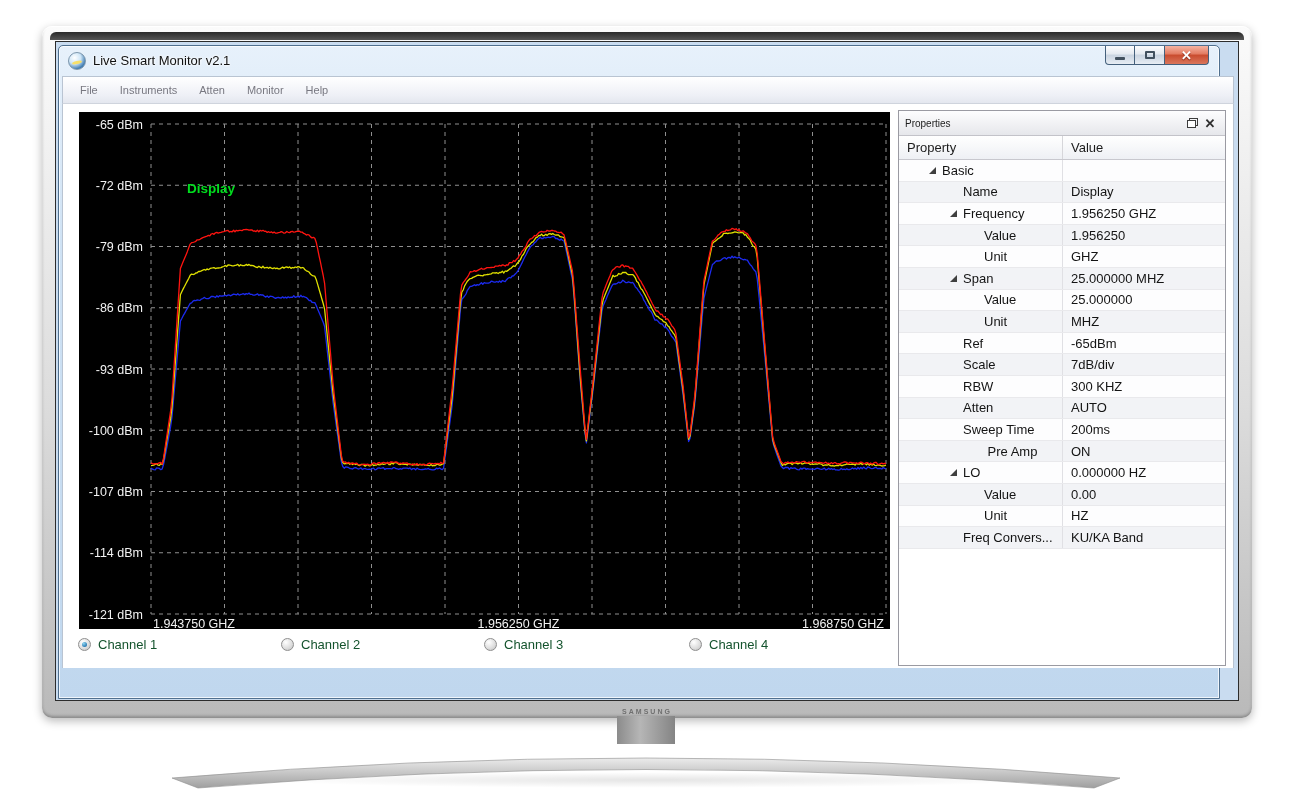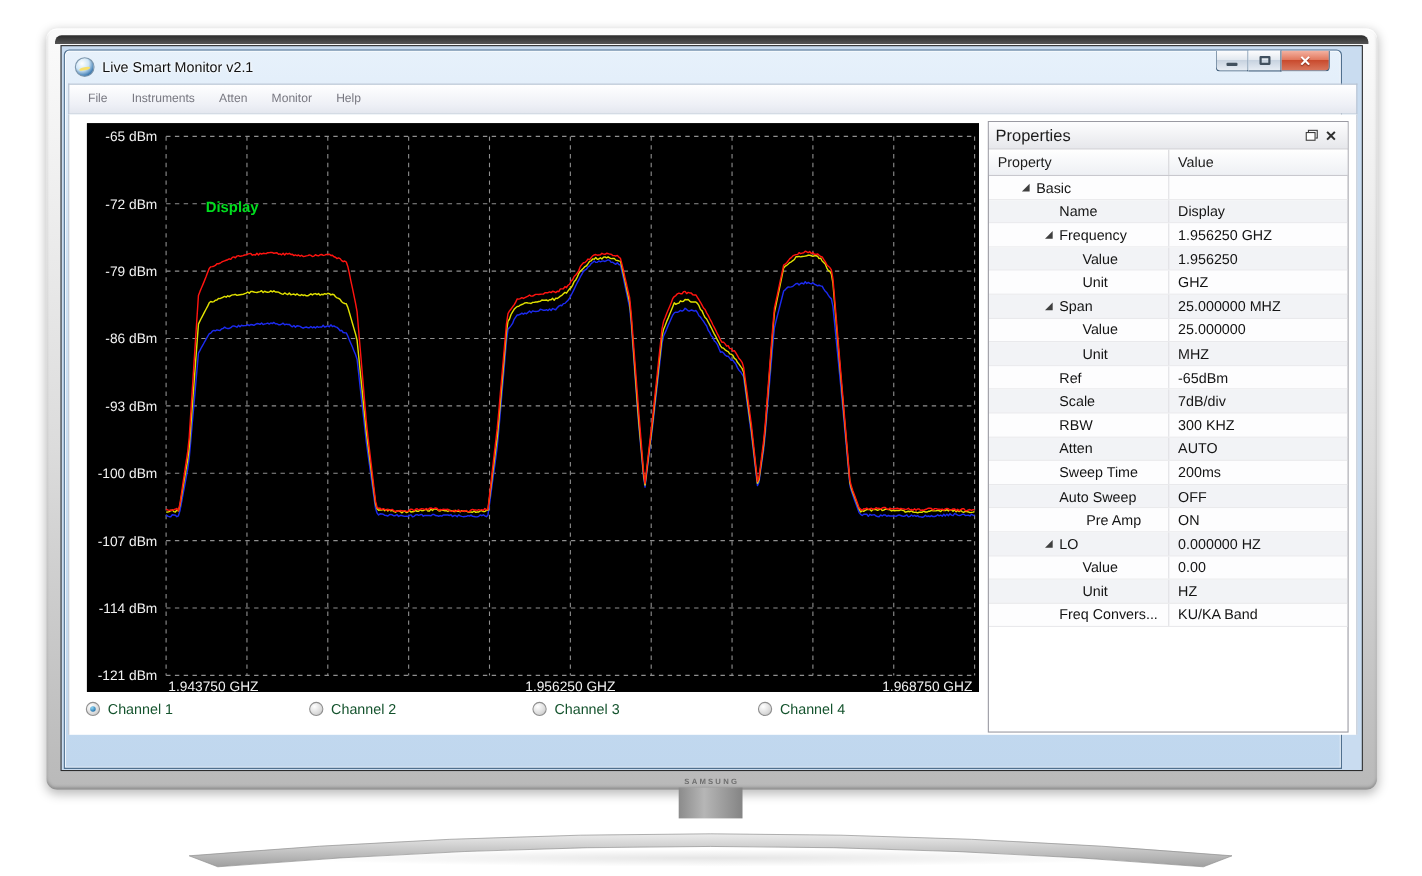--- a/index.html
+++ b/index.html
@@ -68,21 +68,21 @@
     border:1px solid #8f8f8f; margin-right:7px; position:relative; }
   .radio-circle.selected::after { content:""; position:absolute; left:3px; top:3px; width:5px; height:5px;
     border-radius:50%; background:radial-gradient(circle at 35% 30%, #8fd6f2, #2d7cb4 70%, #18557f); }
   .radio-label { font-size:13px; color:#14532d; }
 
   
   .props { position:absolute; left:835px; top:6px; width:328px; height:556px;
     border:1px solid #9a9aa2; background:#fff; display:flex; flex-direction:column; }
   .props-title { height:25px; background:linear-gradient(180deg,#fdfdfe,#e6e7eb);
     border-bottom:1px solid #c3c3c9; display:flex; align-items:center; padding:0 6px; }
-  .props-title-text { font-size:15px; color:#1c1c1c; flex:1; }
+  .props-title-text { font-size:10px; color:#1c1c1c; flex:1; }
   .panel-btn { width:18px; height:17px; display:flex; align-items:center; justify-content:center;
     cursor:pointer; }
   .float-icon { position:relative; width:11px; height:10px; }
   .float-icon::before { content:""; position:absolute; right:0; top:0; width:7px; height:6px;
     border:1px solid #3c3c3c; }
   .float-icon::after { content:""; position:absolute; left:0; bottom:0; width:7px; height:6px;
     border:1px solid #3c3c3c; background:#fff; }
   .panel-close { font-size:13px; font-weight:bold; color:#2e2e2e; line-height:1; }
   .props-header { height:24px; display:flex; background:linear-gradient(180deg,#ffffff,#eef0f4);
     border-bottom:1px solid #c8c8ce; font-size:13px; color:#1c1c1c; }
@@ -314,27 +314,20 @@
                   <div class="pcell val">AUTO</div>
                 </div>
                 <div class="prow">
                   <div class="pcell name" style="padding-left: 51px;">
                     <span class="tree-spacer"></span>
                     <span>Sweep Time</span>
                   </div>
                   <div class="pcell val">200ms</div>
                 </div>
                 <div class="prow">
-                  <div class="pcell name" style="padding-left: 51px;">
-                    <span class="tree-spacer"></span>
-                    <span>Auto Sweep</span>
-                  </div>
-                  <div class="pcell val">OFF</div>
-                </div>
-                <div class="prow">
                   <div class="pcell name" style="padding-left: 51px; justify-content: center;">
                     <span class="tree-spacer"></span>
                     <span>Pre Amp</span>
                   </div>
                   <div class="pcell val">ON</div>
                 </div>
                 <div class="prow">
                   <div class="pcell name" style="padding-left: 51px;">
                     <span class="expander"></span>
                     <span>LO</span>

